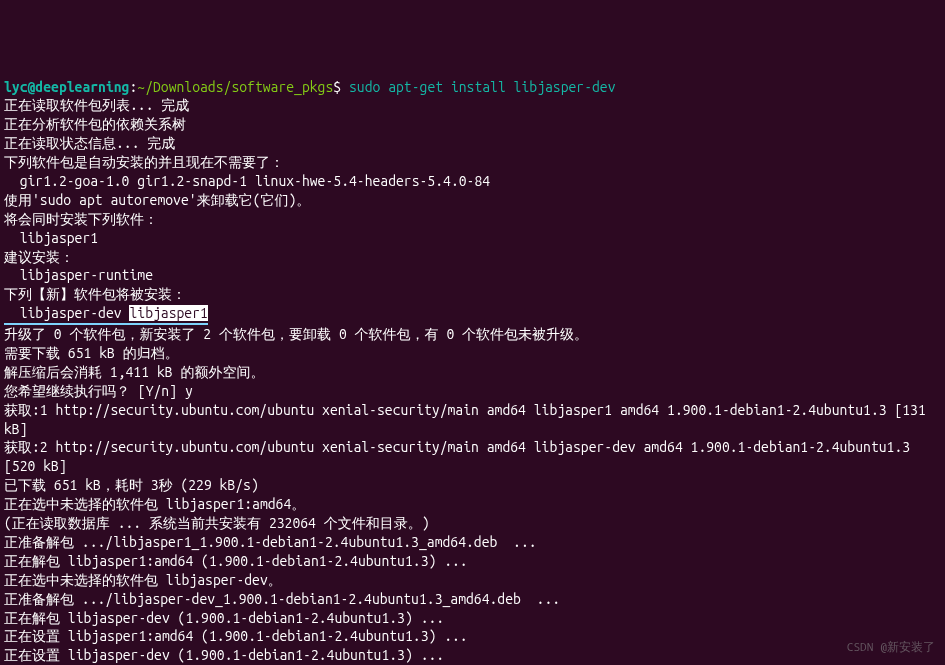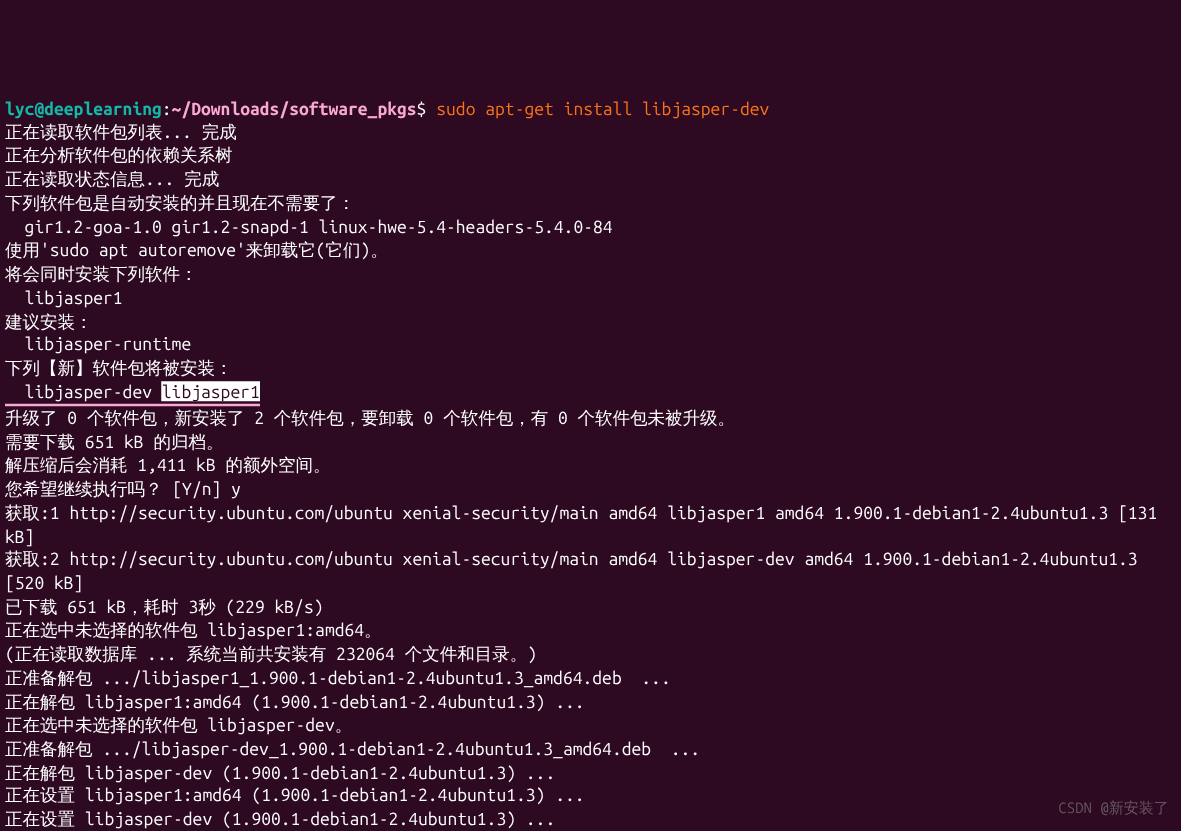--- a/index.html
+++ b/index.html
@@ -17,39 +17,39 @@
       width: 945px;
       height: 665px;
       overflow: hidden;
       white-space: pre-wrap;
     }
     .prompt-user {
       color: #14b8a6;
       font-weight: bold;
     }
     .prompt-path {
-      color: #f9a8d4;
-      font-weight: bold;
+      color: #84cc16;
+      font-weight: normal;
     }
     .prompt-dollar {
       color: #ffffff;
     }
     .command {
-      color: #f97316;
+      color: #14b8a6;
       margin-top: 23px;
     }
     .line {
       display: block;
     }
     .highlight {
       background-color: #ffffff;
       color: #2d0922;
     }
     .underline-red {
-      border-bottom: 2px solid #f9a8d4;
+      border-bottom: 2px solid #7dd3fc;
       display: inline-block;
     }
     .watermark {
       position: absolute;
       bottom: 10px;
       right: 10px;
       color: #888888;
       font-size: 12px;
       opacity: 0.6;
     }

